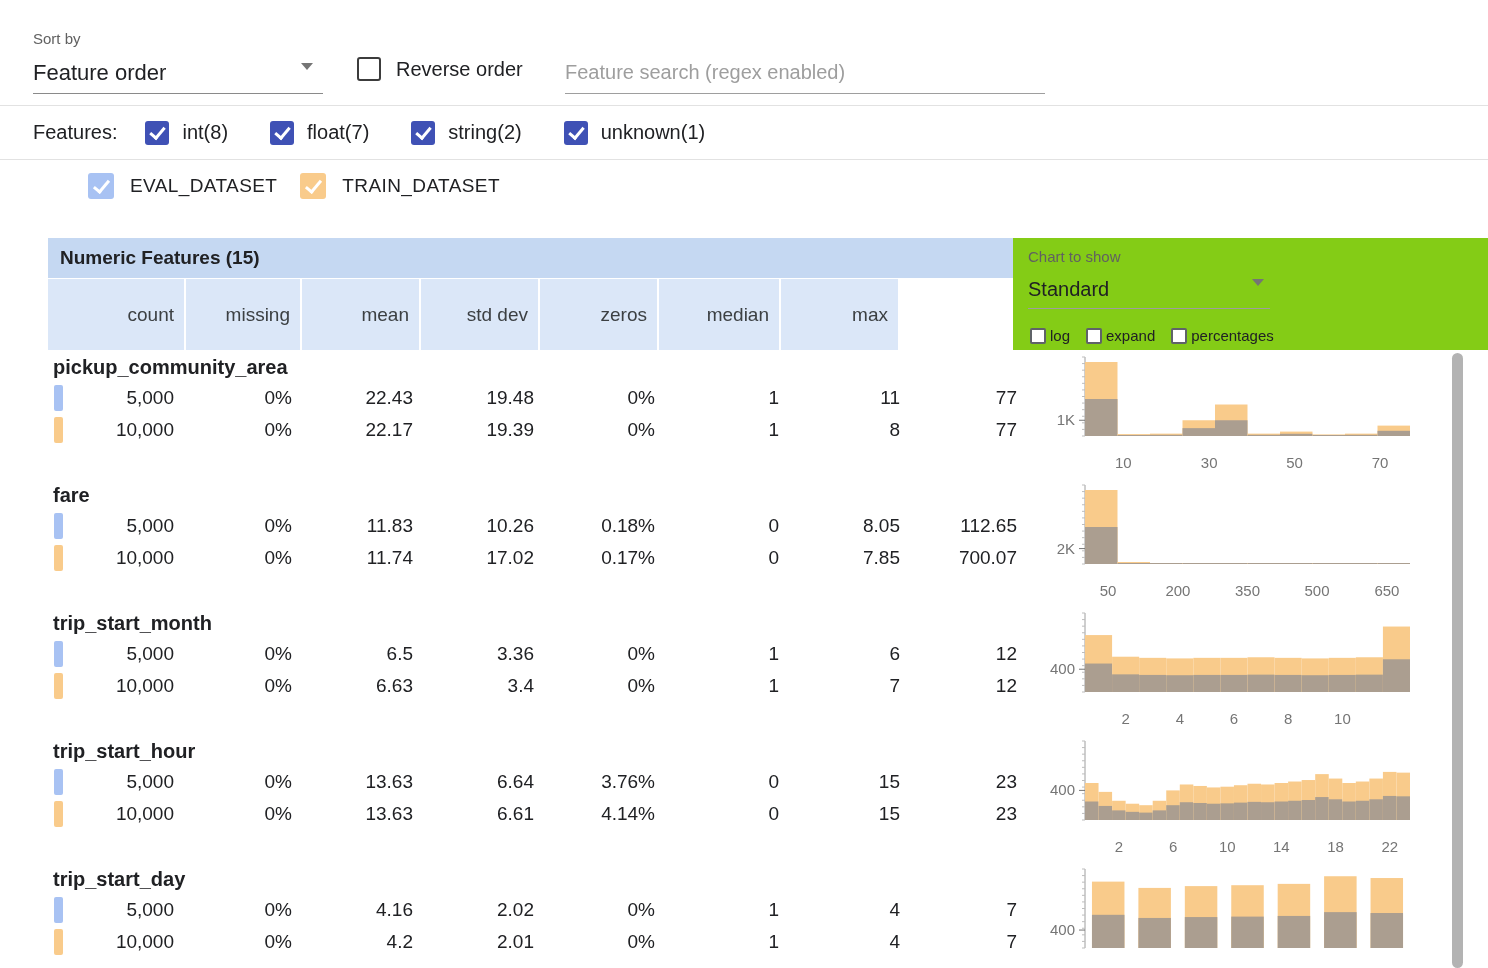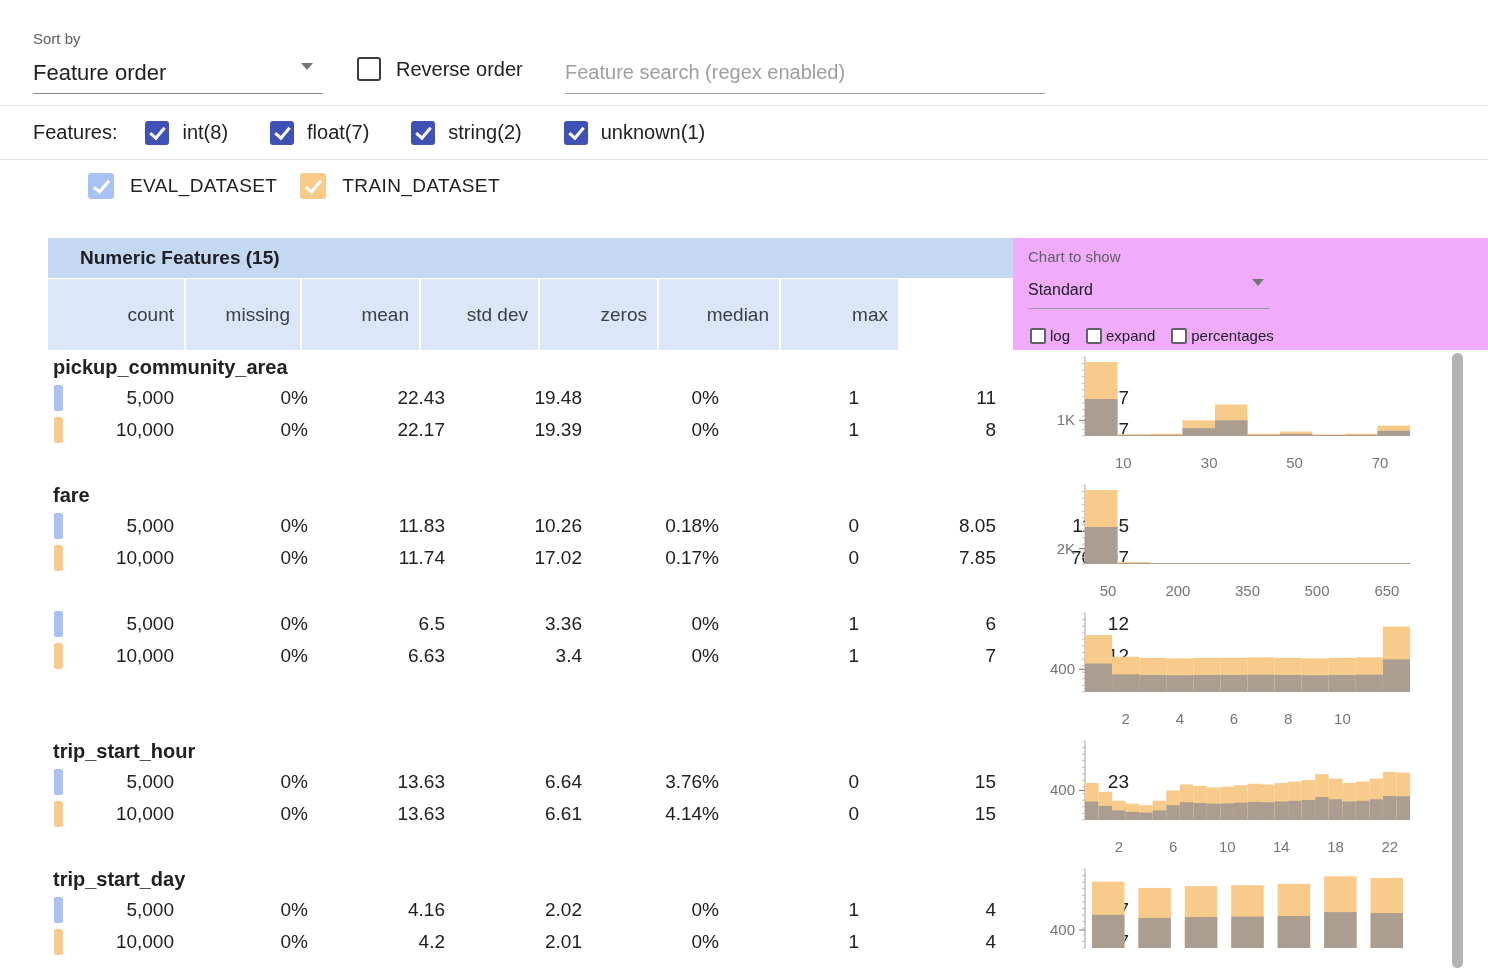--- a/index.html
+++ b/index.html
@@ -28,37 +28,37 @@
   .cb.checked::after{content:"";position:absolute;left:8px;top:3px;width:6px;height:12px;border:solid #fff;border-width:0 3px 3px 0;transform:rotate(40deg)}
   .cb.big{width:26px;height:26px;border-radius:3px}
   .cb.big.checked::after{left:9px;top:4px;width:6px;height:13px}
   .cb.small{width:16px;height:16px;border:2px solid #5f6368;border-radius:2px;background:#fff}
 
   
   .legend-row{position:absolute;left:88px;top:173px;display:flex;align-items:center;gap:23px;font-size:19px}
   .legend-item{display:flex;align-items:center;gap:16px;cursor:pointer;letter-spacing:.4px}
 
   
-  .table-title{position:absolute;left:48px;top:238px;width:965px;height:40px;background:#c5d8f2;display:flex;align-items:center;font-size:19px;font-weight:bold;padding-left:32px;box-sizing:border-box}
+  .table-title{position:absolute;left:48px;top:238px;width:965px;height:40px;background:#c5d8f2;display:flex;align-items:center;font-size:19px;font-weight:bold;padding-left:12px;box-sizing:border-box}
   .col-headers{position:absolute;left:48px;top:279px;width:965px;height:71px;display:grid;grid-template-columns:136px 114px 117px 117px 117px 120px 117px 113px;column-gap:2px}
   .col-headers .col{background:#dbe7f8;display:flex;align-items:center;justify-content:flex-end;padding-right:10px;font-size:19px;color:#3c4043}
 
   
-  .chart-panel{position:absolute;left:1013px;top:238px;width:475px;height:112px;background:#f0abfc}
+  .chart-panel{position:absolute;left:1013px;top:238px;width:475px;height:112px;background:#84cc16}
   .ctitle{position:absolute;left:15px;top:10px;font-size:15px;color:#616161}
-  .chart-select{position:absolute;left:15px;top:33px;width:242px;height:38px;border-bottom:1px solid #9e9e9e;font-size:16px;display:flex;align-items:center;cursor:pointer;box-sizing:border-box}
+  .chart-select{position:absolute;left:15px;top:33px;width:242px;height:38px;border-bottom:1px solid #9e9e9e;font-size:20px;display:flex;align-items:center;cursor:pointer;box-sizing:border-box}
   .chart-select .arrow-holder{position:absolute;right:6px;top:15px}
   .chart-opts{position:absolute;left:17px;top:89px;display:flex;align-items:center;gap:16px;font-size:15px;color:#202124}
   .copt{display:flex;align-items:center;gap:4px;cursor:pointer}
 
   
   .rows{position:absolute;left:48px;top:352px;width:965px}
   .feature-block{height:128px}
   .feature-name{height:30px;font-weight:bold;font-size:20px;display:flex;align-items:center;padding-left:5px}
-  .stat-row{height:32px;display:grid;grid-template-columns:136px 114px 117px 117px 117px 120px 117px 113px;column-gap:20px;position:relative}
+  .stat-row{height:32px;display:grid;grid-template-columns:136px 114px 117px 117px 117px 120px 117px 113px;column-gap:4px;position:relative}
   .stat-row .cell{display:flex;align-items:center;justify-content:flex-end;padding-right:10px;font-size:19px}
   .swatch{position:absolute;left:6px;top:3px;width:9px;height:26px;border-radius:2px}
 
   
   .charts{position:absolute;left:1030px;top:352px;width:400px}
   .chart-block{height:128px}
   svg text{font-family:"Liberation Sans","DejaVu Sans",sans-serif}
 
   .scroll-thumb{position:absolute;left:1452px;top:353px;width:11px;height:615px;background:#b3b3b3;border-radius:6px;cursor:pointer}
 </style>
@@ -191,20 +191,21 @@
           <div class="cell">0%</div>
           <div class="cell">11.74</div>
           <div class="cell">17.02</div>
           <div class="cell">0.17%</div>
           <div class="cell">0</div>
           <div class="cell">7.85</div>
           <div class="cell">700.07</div>
         </div>
       </div>
       <div class="feature-block">
+        <div class="feature-name">trip_start_month</div>
         <div class="stat-row">
           <span class="swatch" style="background: rgb(168, 194, 243);"></span>
           <div class="cell">5,000</div>
           <div class="cell">0%</div>
           <div class="cell">6.5</div>
           <div class="cell">3.36</div>
           <div class="cell">0%</div>
           <div class="cell">1</div>
           <div class="cell">6</div>
           <div class="cell">12</div>

